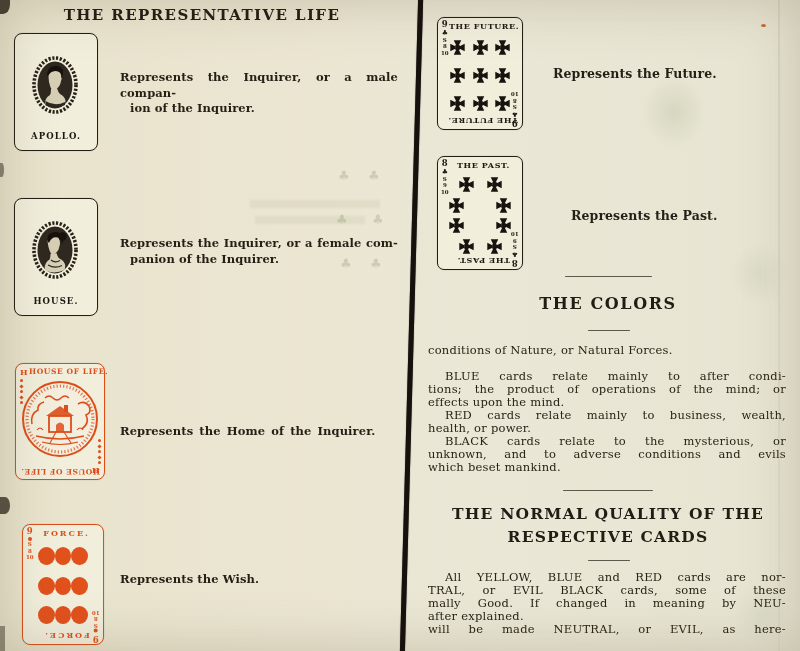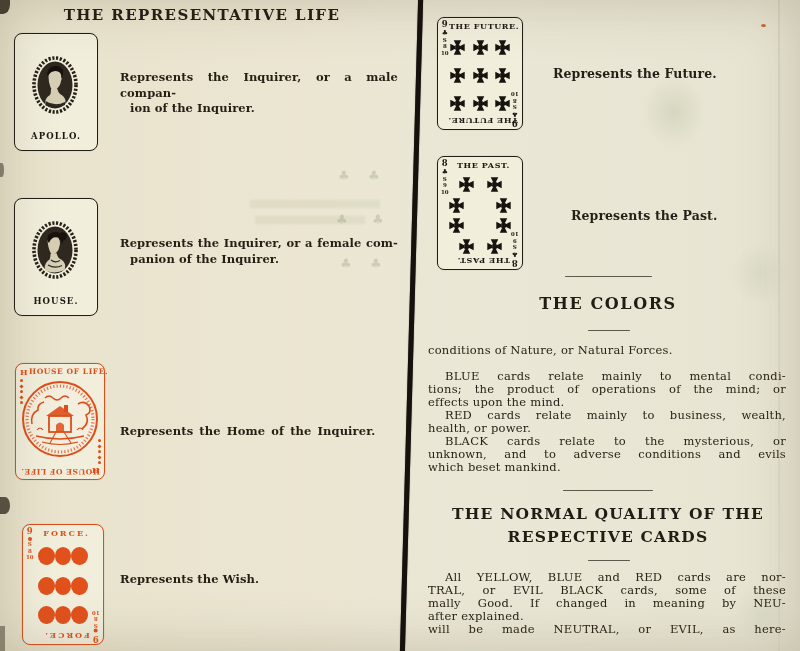--- a/index.html
+++ b/index.html
@@ -372,21 +372,21 @@
 
     <div class="abs rule" style="left:565px;top:276px;width:87px;"></div>
 
     <div class="abs h2" style="left:428px;top:294px;width:360px;">THE COLORS</div>
     <div class="abs rule" style="left:588px;top:330px;width:42px;"></div>
 
     <div class="abs para" style="left:428px;top:344px;width:358px;">
         <div class="ln ln-last">conditions of Nature, or Natural Forces.</div>
       </div>
     <div class="abs para" style="left:428px;top:370px;width:358px;">
-        <div class="ln ln-first">BLUE cards relate mainly to mental condi-</div>
+        <div class="ln ln-first">BLUE cards relate mainly to after condi-</div>
         <div class="ln">tions; the product of operations of the mind; or</div>
         <div class="ln ln-last">effects upon the mind.</div>
       </div>
     <div class="abs para" style="left:428px;top:409px;width:358px;">
         <div class="ln ln-first">RED cards relate mainly to business, wealth,</div>
         <div class="ln ln-last">health, or power.</div>
       </div>
     <div class="abs para" style="left:428px;top:435px;width:358px;">
         <div class="ln ln-first">BLACK cards relate to the mysterious, or</div>
         <div class="ln">unknown, and to adverse conditions and evils</div>

